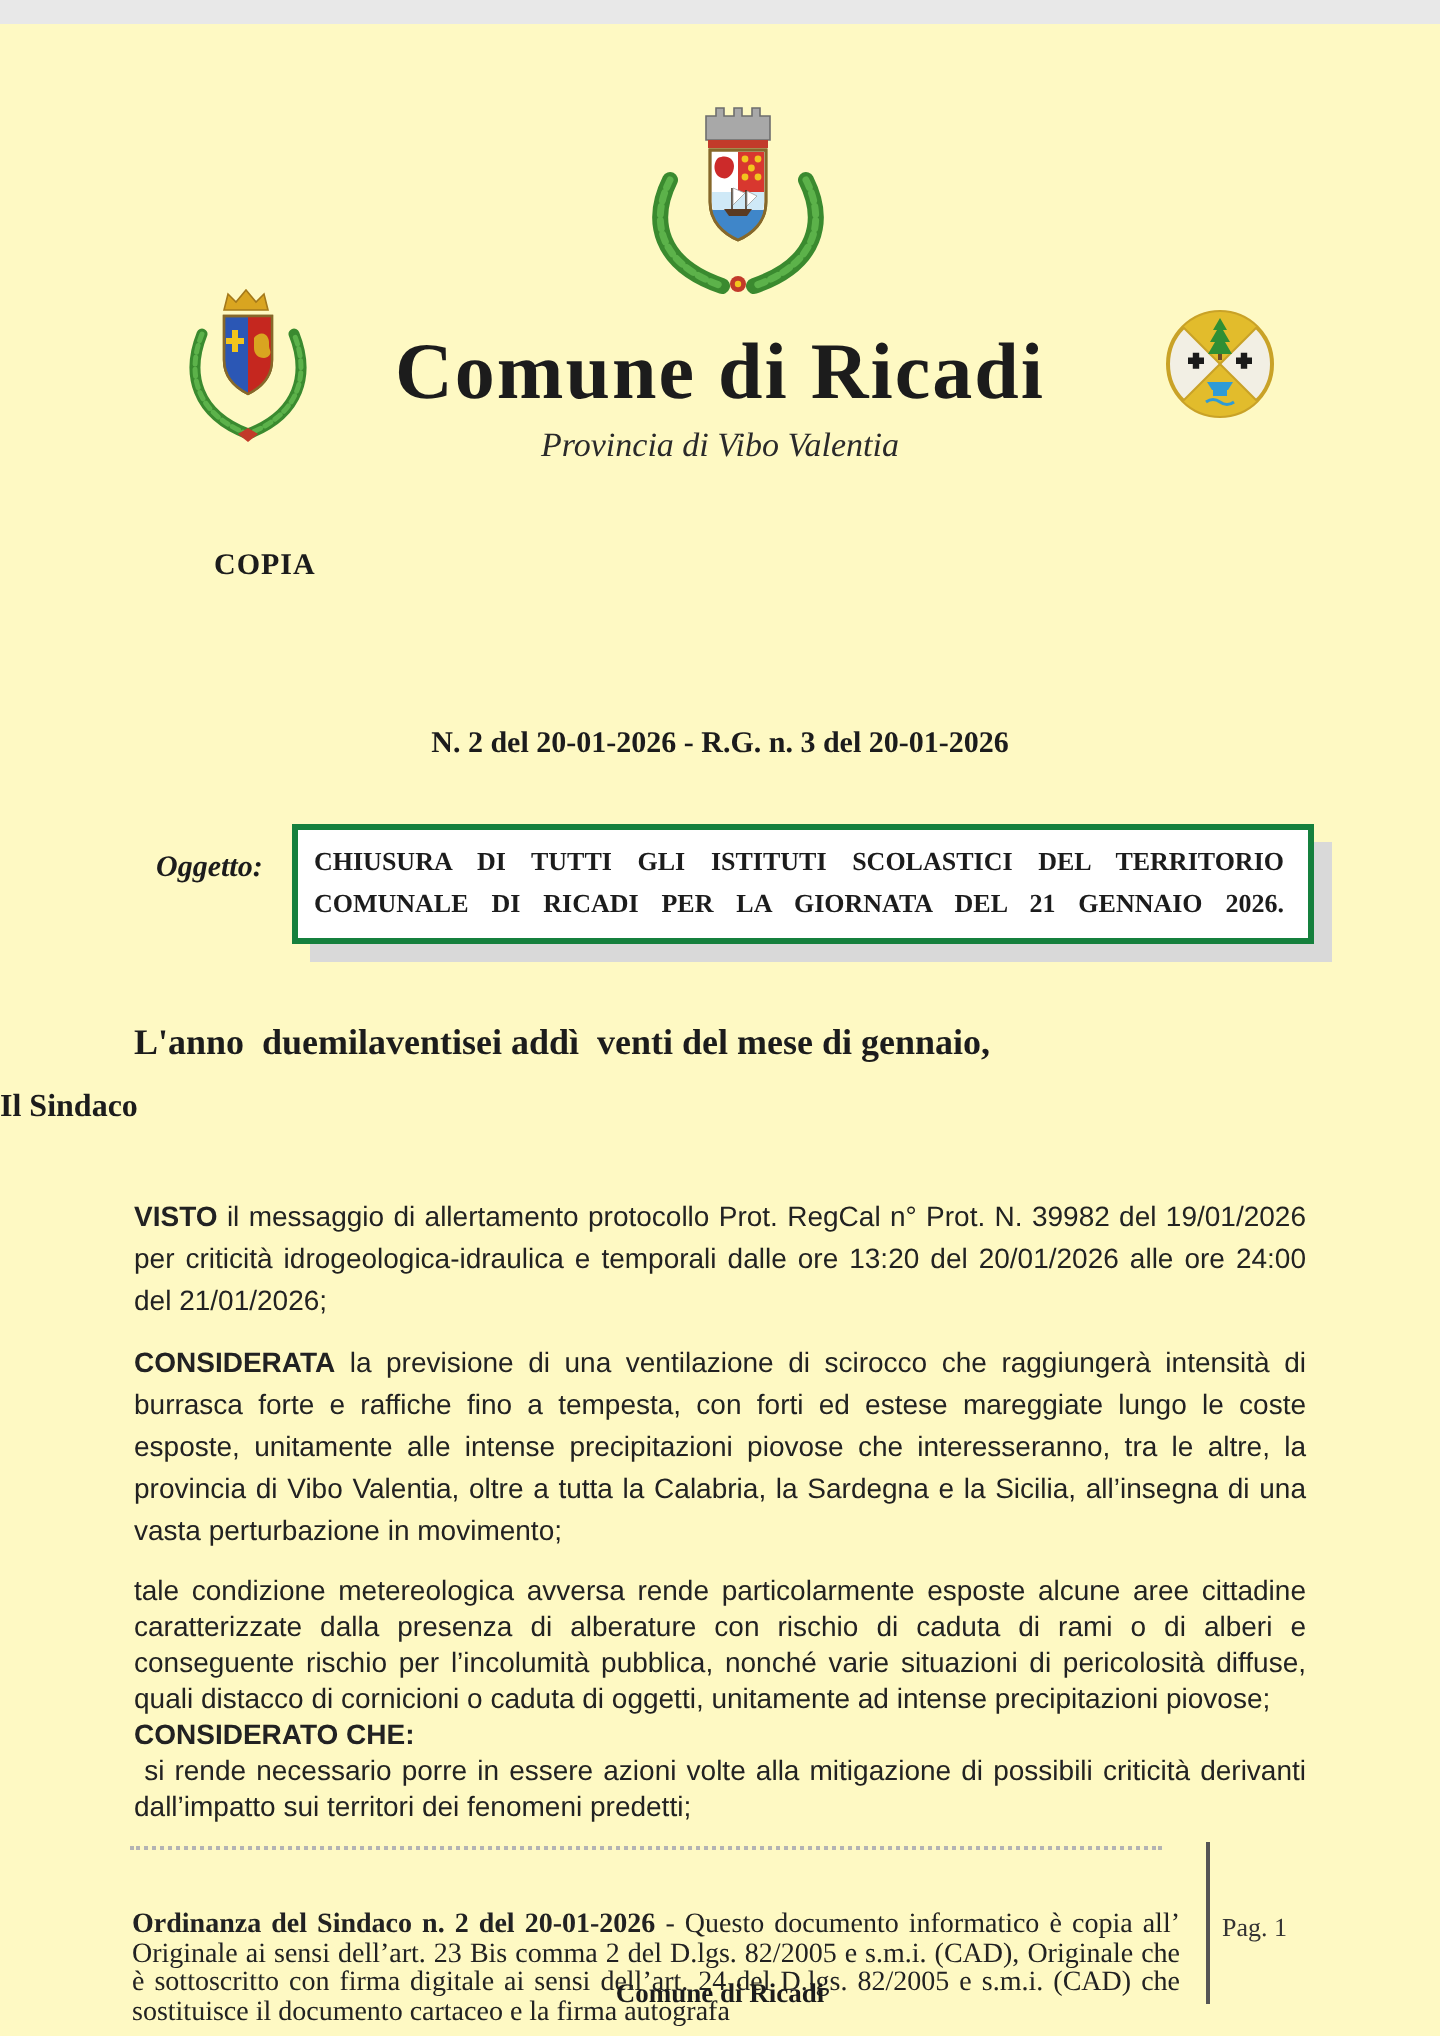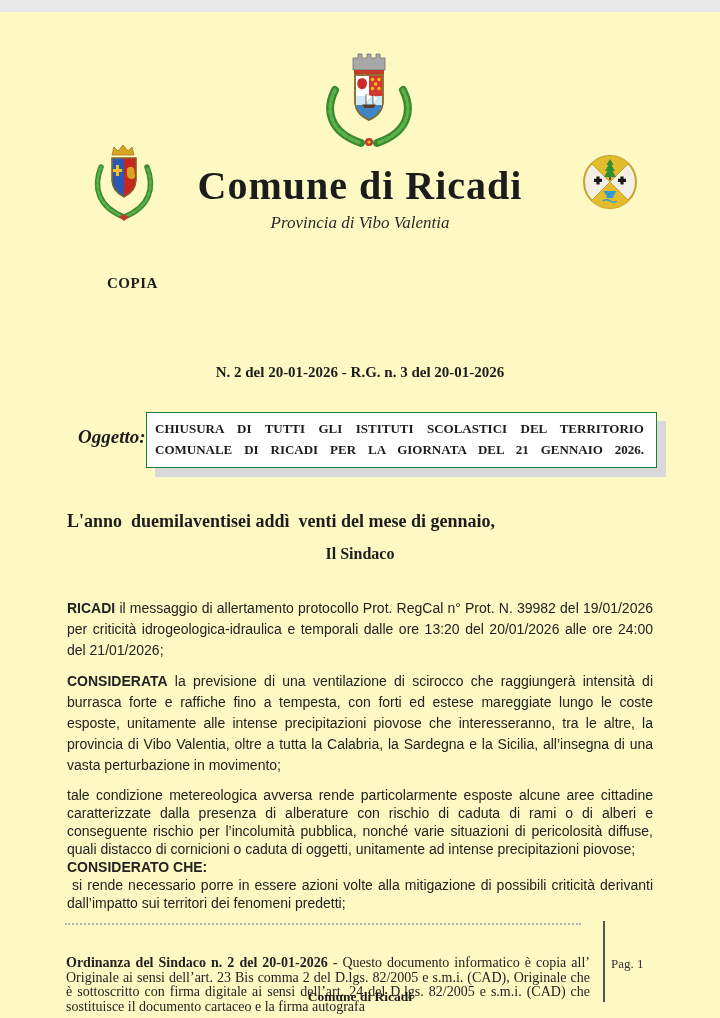--- a/index.html
+++ b/index.html
@@ -19,33 +19,33 @@
   .emblem-right{left:582px;top:142px;width:56px;height:56px;}
   .masthead{position:absolute;left:0;right:0;top:152px;text-align:center;}
   .commune-title{margin:0;font-size:40px;font-weight:bold;line-height:1.1;letter-spacing:1px;}
   .province-subtitle{margin-top:5px;font-style:italic;font-size:17px;color:#2a2a2a;}
   
   .copia{position:absolute;left:107px;top:263px;font-weight:bold;font-size:15px;letter-spacing:0.5px;}
   .doc-type{position:absolute;left:0;right:0;top:314px;text-align:center;font-weight:bold;font-size:17px;letter-spacing:0.5px;}
   .doc-number{position:absolute;left:0;right:0;top:352px;text-align:center;font-weight:bold;font-size:15px;}
   
   .subject-row{position:absolute;left:78px;top:400px;right:63px;display:flex;align-items:flex-start;}
-  .subject-label{width:68px;flex:none;font-style:italic;font-weight:600;font-size:19px;padding-top:14px;}
+  .subject-label{width:68px;flex:none;font-style:italic;font-weight:600;font-size:15px;padding-top:14px;}
   .subject-box{
-    flex:1;border:1px solid #15803d;background:#fff;
+    flex:1;border:3px solid #15803d;background:#fff;
     box-shadow:9px 9px 0 0 #d9d9d9;
     padding:5px 12px 7px 8px;
   }
   .subject-line{
     font-weight:bold;font-size:13px;line-height:21px;
     text-align:justify;text-align-last:justify;
   }
   
   .date-line{position:absolute;left:67px;top:499px;font-weight:bold;font-size:18px;white-space:pre-wrap;}
-  .issuer{position:absolute;left:0;right:0;top:533px;text-align:center;font-weight:bold;font-size:16px;}
+  .issuer{position:absolute;left:0;right:0;top:533px;text-align:left;font-weight:bold;font-size:16px;}
   
   .body-text{position:absolute;left:67px;top:586px;width:586px;font-family:"Liberation Sans", sans-serif;font-size:14px;color:#222;}
   .para{margin:0 0 10px 0;line-height:21px;text-align:justify;}
   .para-tight{margin:0;line-height:18px;text-align:justify;}
   .para b,.para-tight b{font-weight:bold;}
   .clause-lead{white-space:pre-wrap;}
   
   .dash-line{position:absolute;left:65px;top:911px;width:516px;border-top:2px dotted #b3b3b3;}
   .footer-note{
     position:absolute;left:66px;top:930px;width:524px;
@@ -132,21 +132,21 @@
     <div class="subject-box">
       <div class="subject-line">CHIUSURA DI TUTTI GLI ISTITUTI SCOLASTICI DEL TERRITORIO</div>
       <div class="subject-line">COMUNALE DI RICADI PER LA GIORNATA DEL 21 GENNAIO 2026.</div>
     </div>
   </div>
 
   <div class="date-line">L'anno  duemilaventisei addì  venti del mese di gennaio,</div>
   <div class="issuer">Il Sindaco</div>
 
   <div class="body-text">
-    <p class="para"><b>RICADI</b><span> il messaggio di allertamento protocollo Prot. RegCal n° Prot. N. 39982 del 19/01/2026 per criticità idrogeologica-idraulica e temporali dalle ore 13:20 del 20/01/2026 alle ore 24:00 del 21/01/2026;</span></p>
+    <p class="para"><b>VISTO</b><span> il messaggio di allertamento protocollo Prot. RegCal n° Prot. N. 39982 del 19/01/2026 per criticità idrogeologica-idraulica e temporali dalle ore 13:20 del 20/01/2026 alle ore 24:00 del 21/01/2026;</span></p>
     <p class="para"><b>CONSIDERATA</b><span> la previsione di una ventilazione di scirocco che raggiungerà intensità di burrasca forte e raffiche fino a tempesta, con forti ed estese mareggiate lungo le coste esposte, unitamente alle intense precipitazioni piovose che interesseranno, tra le altre, la provincia di Vibo Valentia, oltre a tutta la Calabria, la Sardegna e la Sicilia, all’insegna di una vasta perturbazione in movimento;</span></p>
     <p class="para-tight">tale condizione metereologica avversa rende particolarmente esposte alcune aree cittadine caratterizzate dalla presenza di alberature con rischio di caduta di rami o di alberi e conseguente rischio per l’incolumità pubblica, nonché varie situazioni di pericolosità diffuse, quali distacco di cornicioni o caduta di oggetti, unitamente ad intense precipitazioni piovose;</p>
     <p class="para-tight"><b>CONSIDERATO CHE:</b></p>
     <p class="para-tight clause-lead"> si rende necessario porre in essere azioni volte alla mitigazione di possibili criticità derivanti dall’impatto sui territori dei fenomeni predetti;</p>
   </div>
 
   <div class="dash-line"></div>
   <p class="footer-note"><b>Ordinanza del Sindaco n. 2 del 20-01-2026</b><span> - Questo documento informatico è copia all’ Originale ai sensi dell’art. 23 Bis comma 2 del D.lgs. 82/2005 e s.m.i. (CAD), Originale che è sottoscritto con firma digitale ai sensi dell’art. 24 del D.lgs. 82/2005 e s.m.i. (CAD) che sostituisce il documento cartaceo e la firma autografa</span></p>
   <div class="footer-sep"></div>
   <div class="footer-page">Pag. 1</div>

